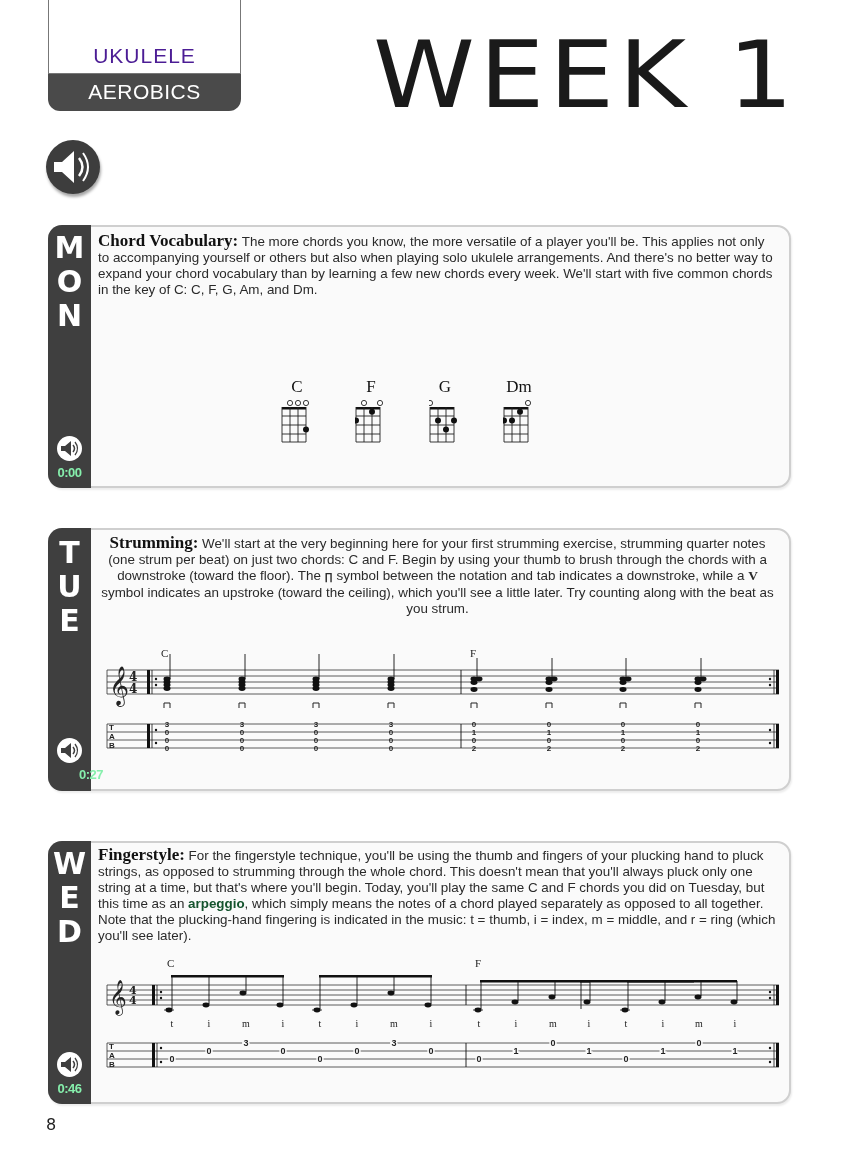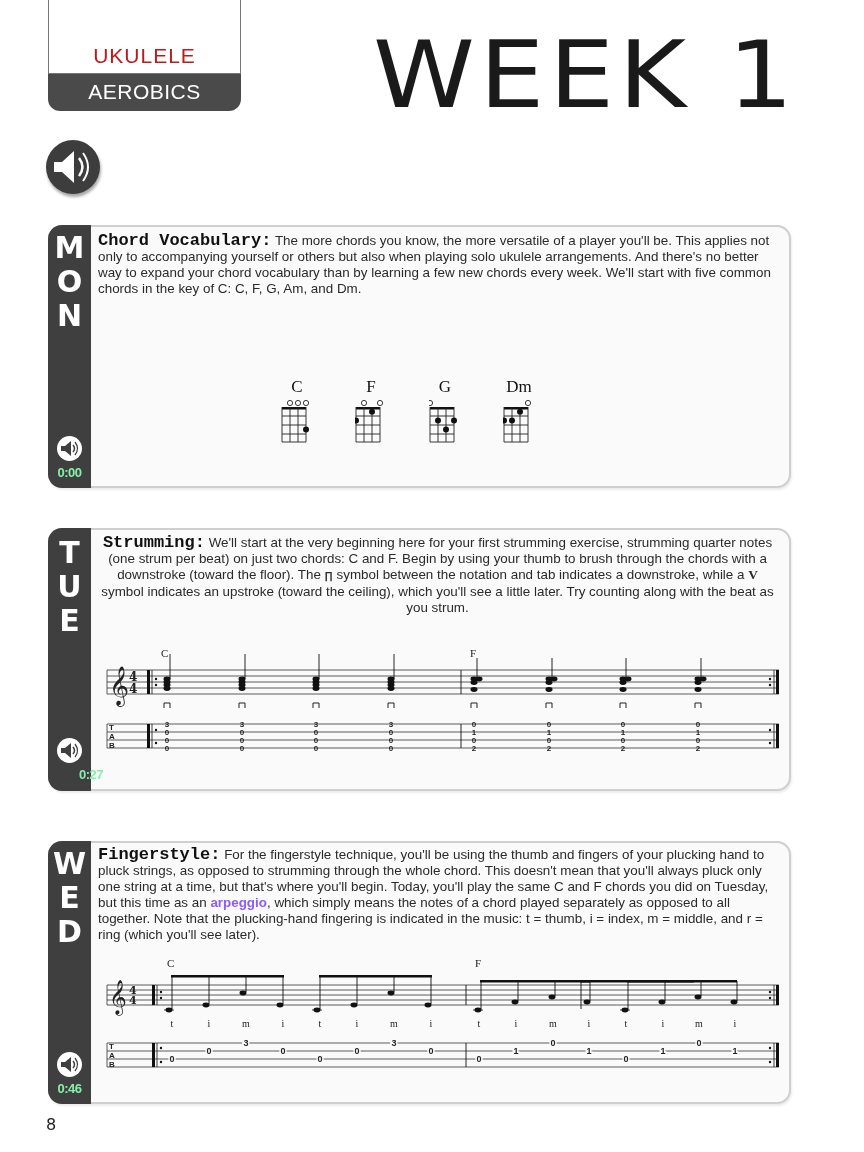--- a/index.html
+++ b/index.html
@@ -2,39 +2,39 @@
 <html><head>
 <meta charset="utf-8">
 <style>
   * { box-sizing: border-box; margin: 0; padding: 0; }
   html, body { width: 864px; height: 1152px; background: #ffffff; overflow: hidden; }
   body { position: relative; font-family: "Liberation Sans", sans-serif; color: #222; }
 
   
   .badge { position: absolute; left: 48px; top: 0; width: 193px; height: 111px; }
   .badge-top { position: absolute; left: 0; top: 0; width: 193px; height: 74px; border: 1.5px solid #777; border-top: none; background: #fff; }
-  .badge-top span { position: absolute; left: 0; right: 0; top: 44px; text-align: center; font-size: 21px; letter-spacing: 1px; color: #b91c1c; }
+  .badge-top span { position: absolute; left: 0; right: 0; top: 44px; text-align: center; font-size: 21px; letter-spacing: 1px; color: #4c1d95; }
   .badge-bot { position: absolute; left: 0; top: 74px; width: 193px; height: 37px; background: #4a4a4a; border-radius: 0 0 12px 12px; }
   .badge-bot span { position: absolute; left: 0; right: 0; top: 6px; text-align: center; font-size: 21px; color: #fff; letter-spacing: 0.5px; }
 
   .week-title { position: absolute; left: 373px; top: 30px; font-size: 92px; font-weight: 300; letter-spacing: 4px; color: #1a1a1a; line-height: 1; transform: scaleX(1.12); transform-origin: left top; font-family: "DejaVu Sans", sans-serif; font-weight: normal; -webkit-text-stroke: 0; }
 
   .audio-big { position: absolute; left: 46px; top: 140px; width: 54px; height: 54px; border-radius: 50%; background: #3d3d3d; box-shadow: 1px 3px 3px rgba(0,0,0,0.35); }
 
   
   .panel { position: absolute; left: 48px; width: 743px; border: 2px solid #cfcfcf; border-radius: 14px; background: #fafafa; box-shadow: 1px 2px 2px rgba(0,0,0,0.08); }
   .day-bar { position: absolute; left: -2px; top: -2px; bottom: -2px; width: 43px; background: #3f3f3f; border-radius: 14px 0 0 14px; }
   .day-letter { display: block; width: 43px; text-align: center; color: #fff; font-family: "DejaVu Sans", sans-serif; font-weight: bold; font-size: 30px; line-height: 34px; }
   .day-letters { position: absolute; top: 8px; left: 0; }
   .day-audio { position: absolute; left: 9px; width: 25px; height: 25px; border-radius: 50%; background: #fff; }
   .day-time { position: absolute; left: 0; width: 43px; text-align: center; color: #86efac; font-size: 13px; font-weight: bold; font-family: "Liberation Sans", sans-serif; letter-spacing: -0.5px; }
 
   .panel-text { position: absolute; left: 48px; right: 12px; top: 6px; font-size: 13.4px; line-height: 16px; color: #2a2a2a; font-family: "Liberation Sans", sans-serif; }
-  .panel-text .lead { font-family: Liberation Mono, monospace; font-weight: bold; font-size: 17px; color: #111; }
-  .panel-text b.kw { font-weight: bold; color: #8b5cf6; }
+  .panel-text .lead { font-family: Liberation Serif, serif; font-weight: bold; font-size: 17px; color: #111; }
+  .panel-text b.kw { font-weight: bold; color: #14532d; }
 
   
   .chords { position: absolute; top: 150px; left: 232px; display: flex; gap: 0; }
   .chord { width: 74px; position: relative; height: 70px; }
   .chord-name { position: absolute; top: 0; left: 0; width: 30px; text-align: center; font-family: "Liberation Serif", serif; font-size: 17px; color: #111; }
   .chord svg { position: absolute; top: 22px; left: -1px; }
 
   
   .notation { position: absolute; left: 55px; }
   .notation svg { display: block; }

